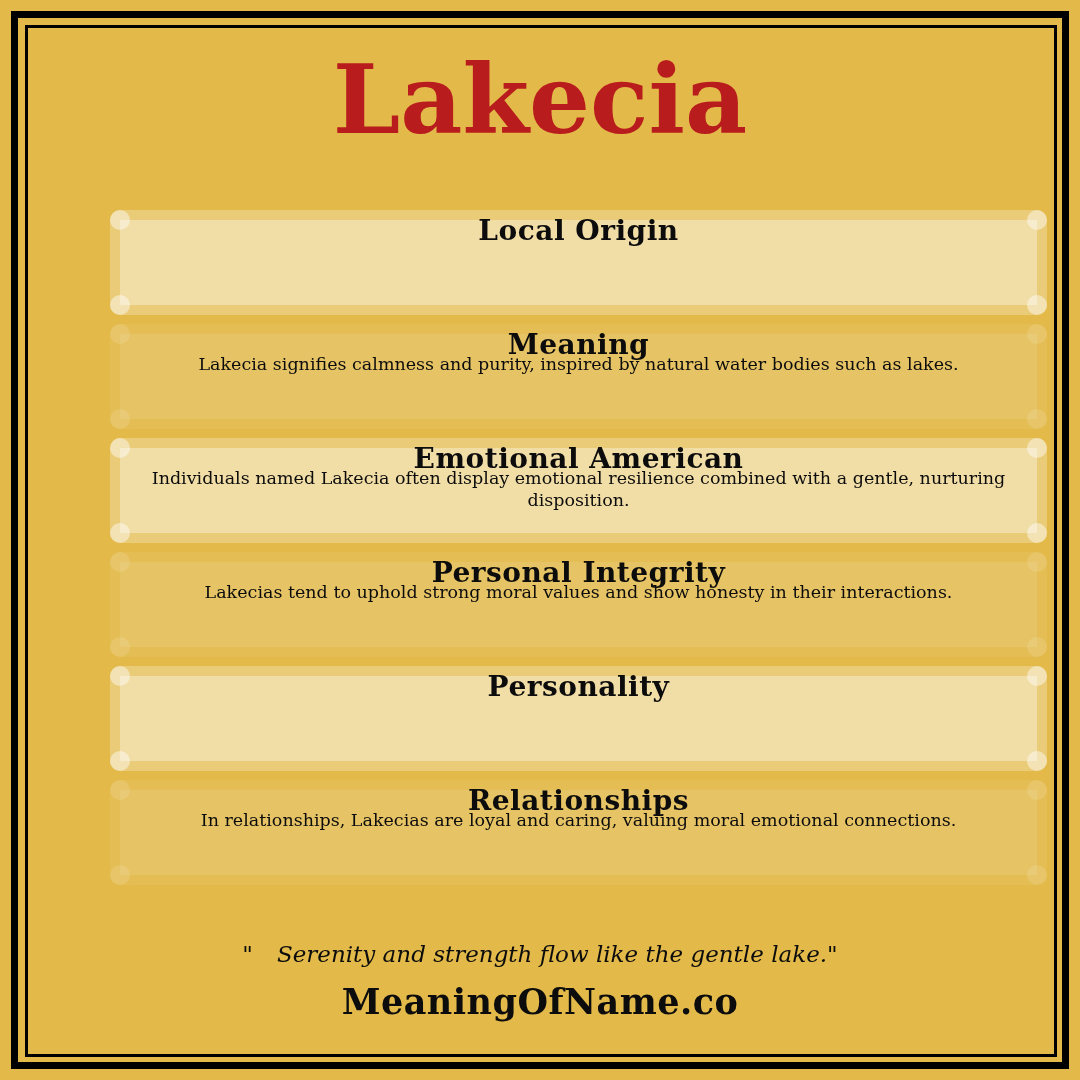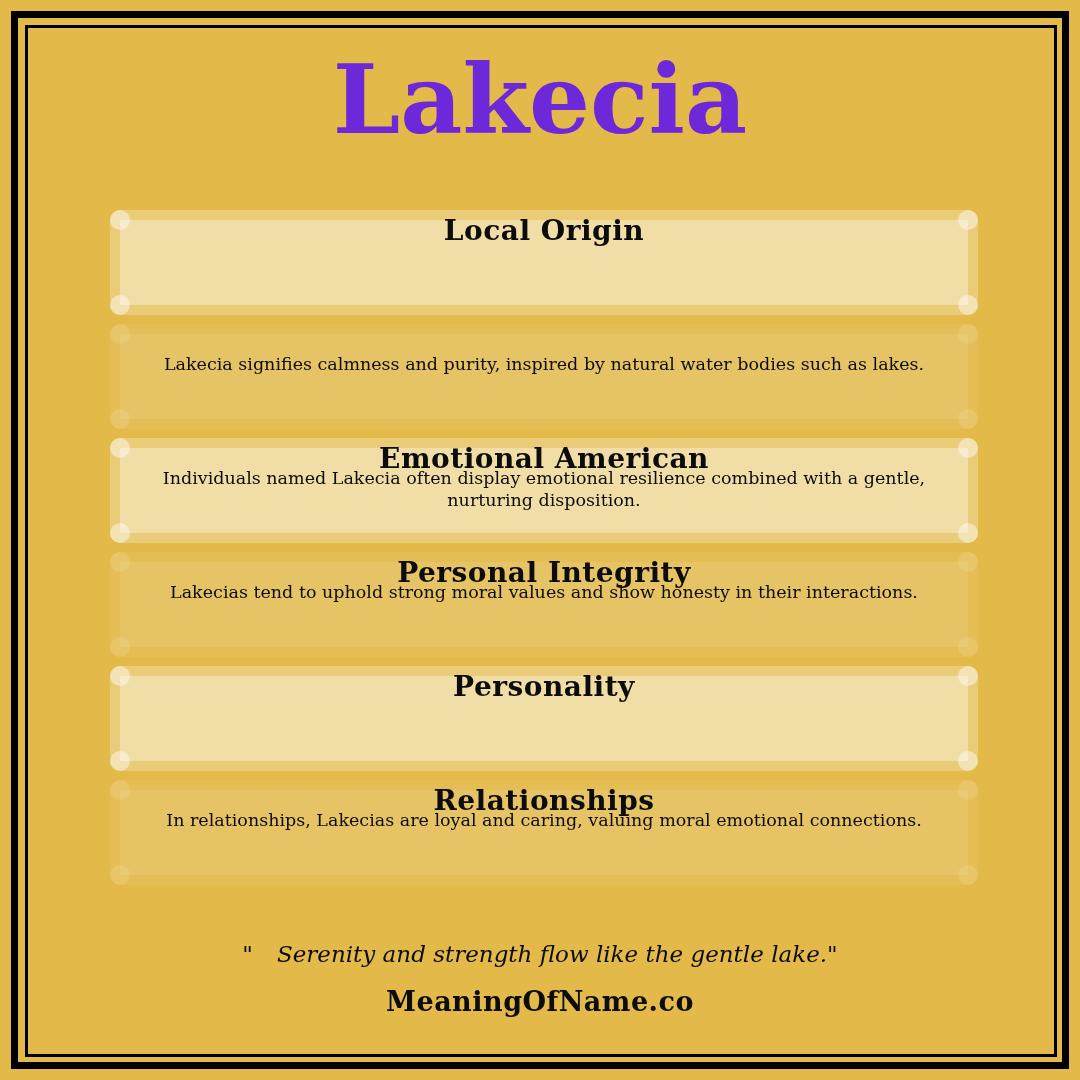--- a/index.html
+++ b/index.html
@@ -1,36 +1,36 @@
 <!DOCTYPE html>
 <html><head>
 <meta charset="utf-8">
 <style>
   html, body { margin:0; padding:0; }
   body { width:1080px; height:1080px; background:#E3BA4A; position:relative; overflow:hidden; font-family:"DejaVu Serif", serif; color:#0c0c0c; }
   .frame-outer { position:absolute; left:11px; top:11px; width:1044px; height:1044px; border:7px solid #000; }
   .frame-inner { position:absolute; left:25px; top:25px; width:1026px; height:1026px; border:3.5px solid #000; box-sizing:content-box; }
-  .title { position:absolute; left:0; top:40px; width:1080px; text-align:center; font-weight:bold; font-size:96px; line-height:120px; color:#6d28d9; }
-  .card { position:absolute; left:110px; width:868px; height:105px; }
+  .title { position:absolute; left:0; top:40px; width:1080px; text-align:center; font-weight:bold; font-size:96px; line-height:120px; color:#b91c1c; }
+  .card { position:absolute; left:110px; width:937px; height:105px; }
   .card .outer { position:absolute; inset:0; border-radius:10px; }
   .card .inner { position:absolute; left:10px; right:10px; top:10px; bottom:10px; }
   .card.light .outer { background:rgba(255,255,255,0.25); }
   .card.light .inner { background:rgba(255,255,255,0.35); }
   .card.dark .outer { background:rgba(255,255,255,0.06); }
   .card.dark .inner { background:rgba(255,255,255,0.10); }
   .dot { position:absolute; width:20px; height:20px; border-radius:50%; }
   .card.light .dot { background:rgba(255,255,255,0.45); }
   .card.dark .dot { background:rgba(255,255,255,0.12); }
   .dot.tl { left:0; top:0; } .dot.tr { right:0; top:0; }
   .dot.bl { left:0; bottom:0; } .dot.br { right:0; bottom:0; }
   .card h2 { position:absolute; left:0; right:0; top:2px; margin:0; text-align:center; font-size:28px; font-weight:bold; line-height:38px; letter-spacing:0.5px; }
   .card p { position:absolute; left:20px; right:20px; top:29px; margin:0; text-align:center; font-size:17.5px; line-height:22px; }
   .quote { position:absolute; left:0; top:936px; width:1080px; text-align:center; font-size:23px; line-height:36px; }
   .quote .it { font-style:italic;margin-left:24px; }
-  .brand { position:absolute; left:0; top:982px; width:1080px; text-align:center; font-size:27px; font-weight:bold; line-height:40px; letter-spacing:0.5px; }
+  .brand { position:absolute; left:0; top:982px; width:1080px; text-align:center; font-size:35px; font-weight:bold; line-height:40px; letter-spacing:0.5px; }
 </style>
 </head>
 <body>
 
 <div class="frame-outer"></div>
 <div class="frame-inner"></div>
 
 <div class="title">Lakecia</div>
 
 <div class="card light" style="top:210px">
@@ -45,20 +45,21 @@
 </div>
 
 <div class="card dark" style="top:324px">
   <div class="outer"></div>
   <div class="inner">
     <span class="dot" style="left:-10px;top:-10px"></span>
     <span class="dot" style="right:-10px;top:-10px"></span>
     <span class="dot" style="left:-10px;bottom:-10px"></span>
     <span class="dot" style="right:-10px;bottom:-10px"></span>
   </div>
+  <h2>Meaning</h2>
   <p>Lakecia signifies calmness and purity, inspired by natural water bodies such as lakes.</p>
 </div>
 
 <div class="card light" style="top:438px">
   <div class="outer"></div>
   <div class="inner">
     <span class="dot" style="left:-10px;top:-10px"></span>
     <span class="dot" style="right:-10px;top:-10px"></span>
     <span class="dot" style="left:-10px;bottom:-10px"></span>
     <span class="dot" style="right:-10px;bottom:-10px"></span>

